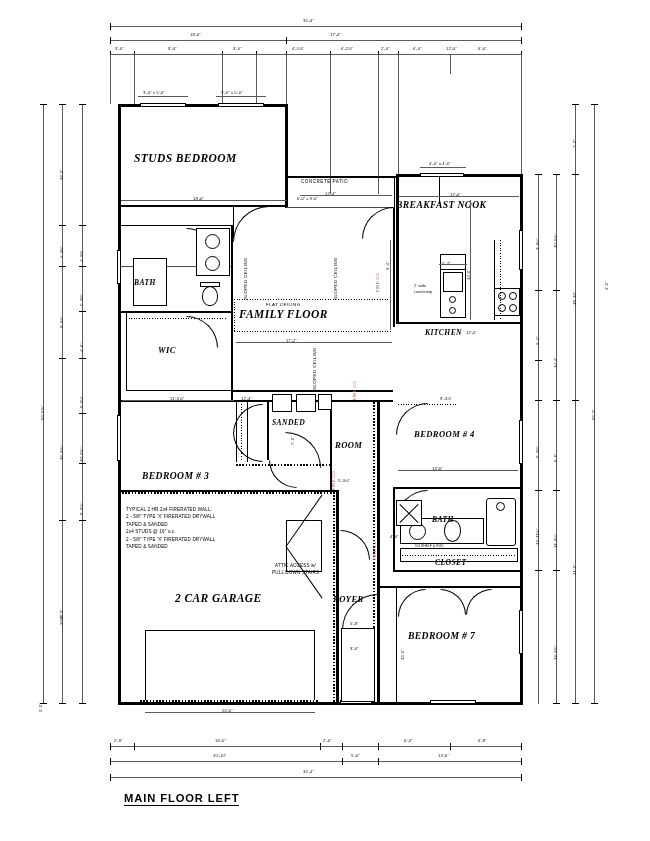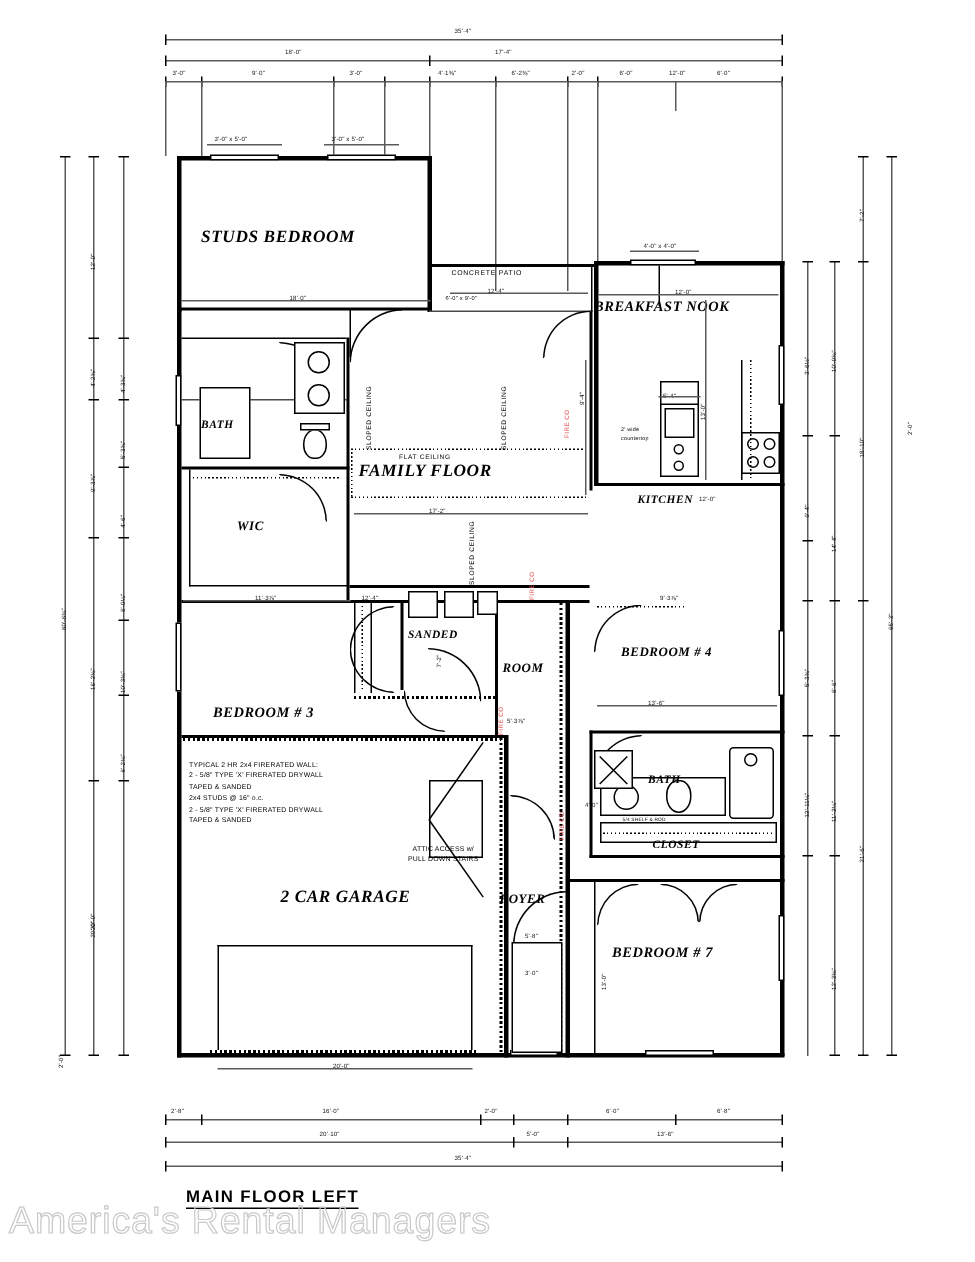--- a/index.html
+++ b/index.html
@@ -380,21 +380,21 @@
   <div class="rname r8" style="left:425px;top:328px;">KITCHEN</div>
   <div class="rname r12" style="left:239px;top:308px;">FAMILY FLOOR</div>
   <div class="rname r8" style="left:134px;top:278px;">BATH</div>
   <div class="rname r9" style="left:158px;top:345px;">WIC</div>
   <div class="rname r10" style="left:142px;top:430px;margin-top:40px;">BEDROOM # 3</div>
   <div class="rname r8" style="left:272px;top:418px;">SANDED</div>
   <div class="rname r9" style="left:335px;top:440px;">ROOM</div>
   <div class="rname r9" style="left:414px;top:429px;">BEDROOM # 4</div>
   <div class="rname r8" style="left:432px;top:515px;">BATH</div>
   <div class="rname r8" style="left:435px;top:558px;">CLOSET</div>
-  <div class="rname r12" style="left:187px;top:592px;">2 CAR GARAGE</div>
+  <div class="rname r12" style="left:175px;top:592px;">2 CAR GARAGE</div>
   <div class="rname r9" style="left:333px;top:594px;">FOYER</div>
   <div class="rname r10" style="left:408px;top:630px;">BEDROOM # 7</div>
 
   <div class="ceil" style="left:266px;top:302px;">FLAT CEILING</div>
   <div class="ceil vt" style="left:333px;top:300px;">SLOPED CEILING</div>
   <div class="ceil vt" style="left:312px;top:390px;">SLOPED CEILING</div>
   <div class="ceil vt" style="left:243px;top:300px;">SLOPED CEILING</div>
 
   <div class="note" style="left:126px;top:506px;">TYPICAL 2 HR 2x4 FIRERATED WALL:
 2 - 5/8" TYPE 'X' FIRERATED DRYWALL
@@ -443,15 +443,14 @@
   <div class="dimline" style="left:439px;top:264px;width:28px;"></div>
   <div class="dimvline" style="left:470px;top:200px;height:120px;"></div>
   <div class="dimvline" style="left:390px;top:240px;height:90px;"></div>
   <div class="dimline" style="left:145px;top:712px;width:170px;"></div>
 
   <div id="title">
     <span>MAIN FLOOR LEFT</span>
     <span class="ul"></span>
   </div>
 
-  <div id="wm">America's Rental Managers</div>
 
 </div>
 
 </body></html>

